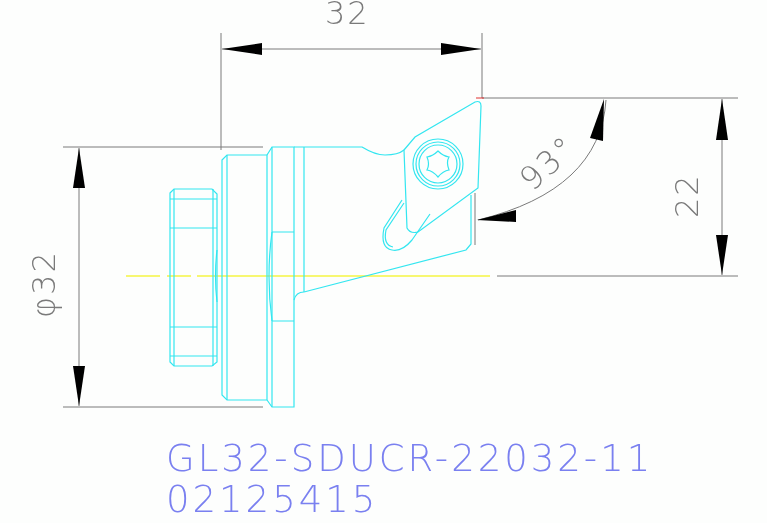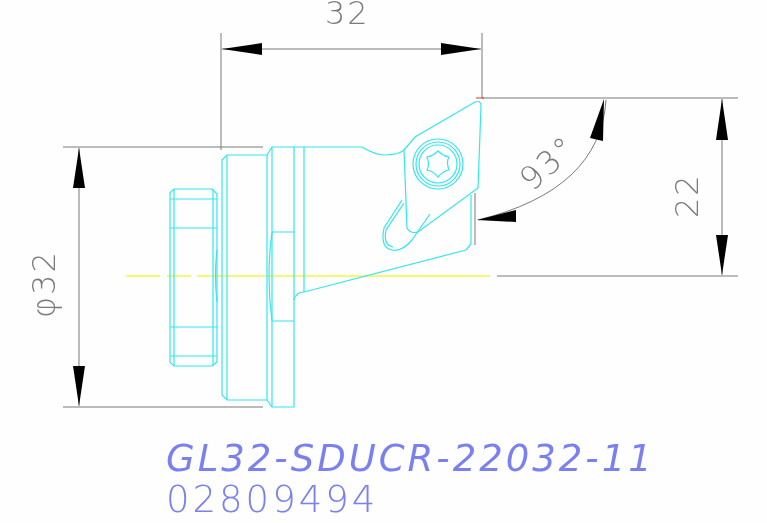--- a/index.html
+++ b/index.html
@@ -81,14 +81,14 @@
     <path d="M 438 151 Q 443 156 449 157 Q 446 162 449 170 Q 443 171 438 177 Q 433 171 427 170 Q 430 164 427 157 Q 433 156 438 151 Z"></path>
   </g>
   <line x1="476" y1="98" x2="484" y2="98" stroke="#e03030" stroke-width="1"></line>
 </svg>
 
 <div class="lbl dimtext" style="left:325px; top:-6px; font-size:32px;">32</div>
 <div class="lbl dimtext" style="left:668px; top:168px; font-size:32px; transform:rotate(-90deg); transform-origin:left top; top:218px;">22</div>
 <div class="lbl dimtext" style="left:25px; top:318px; font-size:32px; transform:rotate(-90deg); transform-origin:left top;">φ32</div>
 <div class="lbl dimtext" style="left:512px; top:170px; font-size:32px; transform:rotate(-42deg); transform-origin:left top;">93°</div>
 
-<div class="lbl partno" style="left:166px; top:437px; font-size:37px; letter-spacing:3px;font-style:italic;">GL32-SDUCR-22032-11</div>
-<div class="lbl partno" style="left:166px; top:478px; font-size:37px; letter-spacing:3px;">02809494</div>
+<div class="lbl partno" style="left:166px; top:437px; font-size:37px; letter-spacing:3px;">GL32-SDUCR-22032-11</div>
+<div class="lbl partno" style="left:166px; top:478px; font-size:37px; letter-spacing:3px;">02125415</div>
 
 </body></html>

